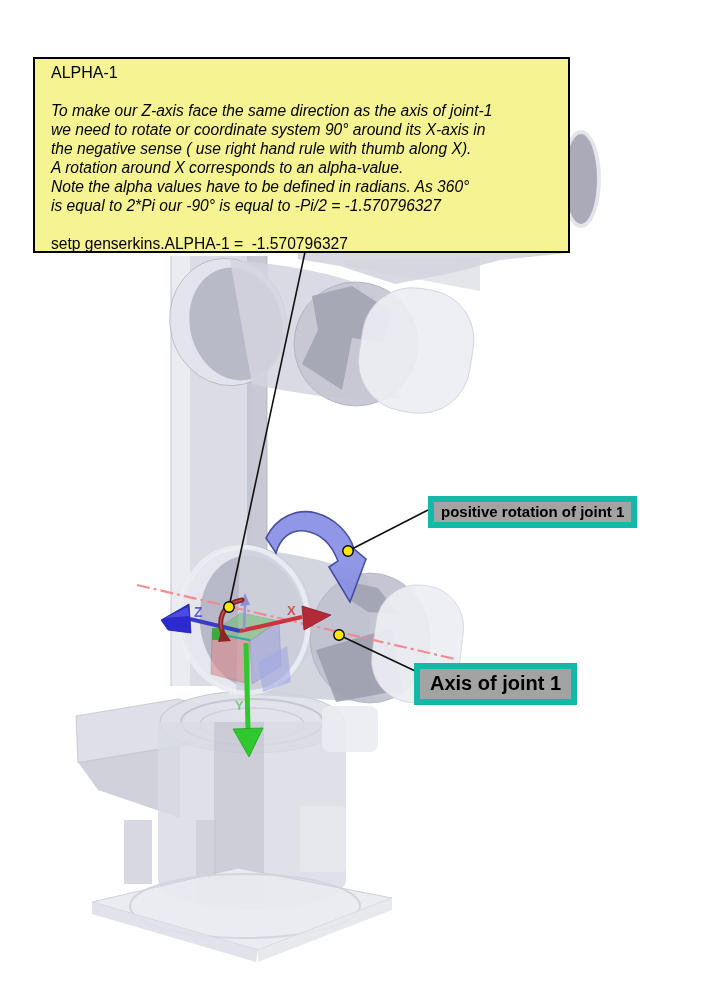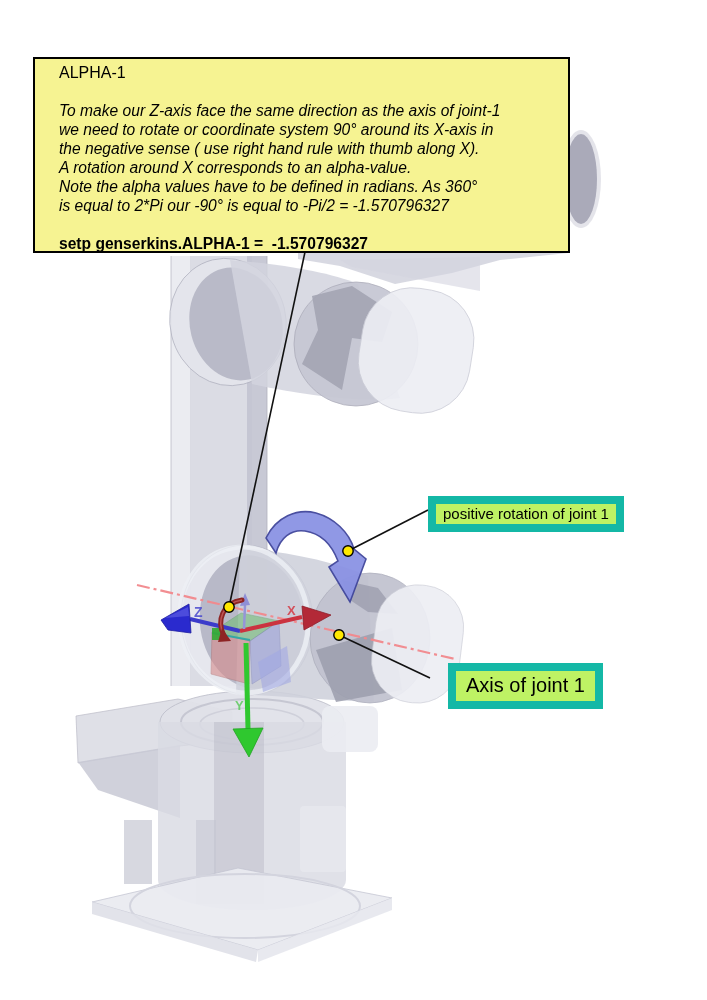--- a/index.html
+++ b/index.html
@@ -1,26 +1,26 @@
 <!DOCTYPE html>
 <html><head>
 <meta charset="utf-8">
 <style>
   html,body{margin:0;padding:0;background:#fff;}
   #stage{position:relative;width:707px;height:1000px;background:#ffffff;overflow:hidden;
          font-family:"Liberation Sans",sans-serif;color:#000;}
   #scene{position:absolute;left:0;top:0;}
   .note-box{position:absolute;left:33px;top:57px;width:537px;height:196px;box-sizing:border-box;
-            background:#f6f392;border:2px solid #000;padding:4px 24px;}
+            background:#f6f392;border:2px solid #000;padding:4px 16px;}
   .note-title{font-size:16px;line-height:19px;}
   .note-body{margin-top:19px;font-size:15.6px;line-height:19px;white-space:pre-line;font-style:italic;}
-  .note-command{margin-top:19px;font-size:15.6px;line-height:19px;white-space:pre;font-weight:bold;}
-  .callout{position:absolute;background:#bef264;border:8px solid #14b8a6;white-space:nowrap;}
+  .note-command{margin-top:19px;font-size:15.6px;line-height:19px;white-space:pre;}
+  .callout{position:absolute;background:#a3a3a3;border:6px solid #14b8a6;white-space:nowrap;font-weight:bold;}
   .callout-pos{left:428px;top:496px;font-size:15px;padding:1px 7px 2px 7px;}
-  .callout-axis{left:448px;top:663px;font-size:20px;padding:3px 10px 4px 10px;}
+  .callout-axis{left:414px;top:663px;font-size:20px;padding:3px 10px 4px 10px;}
   svg text{font-family:"Liberation Sans",sans-serif;font-weight:bold;}
 </style>
 </head>
 <body>
 
 <div id="stage">
 
 <svg id="scene" width="707" height="1000" viewBox="0 0 707 1000">
 
   <g>

